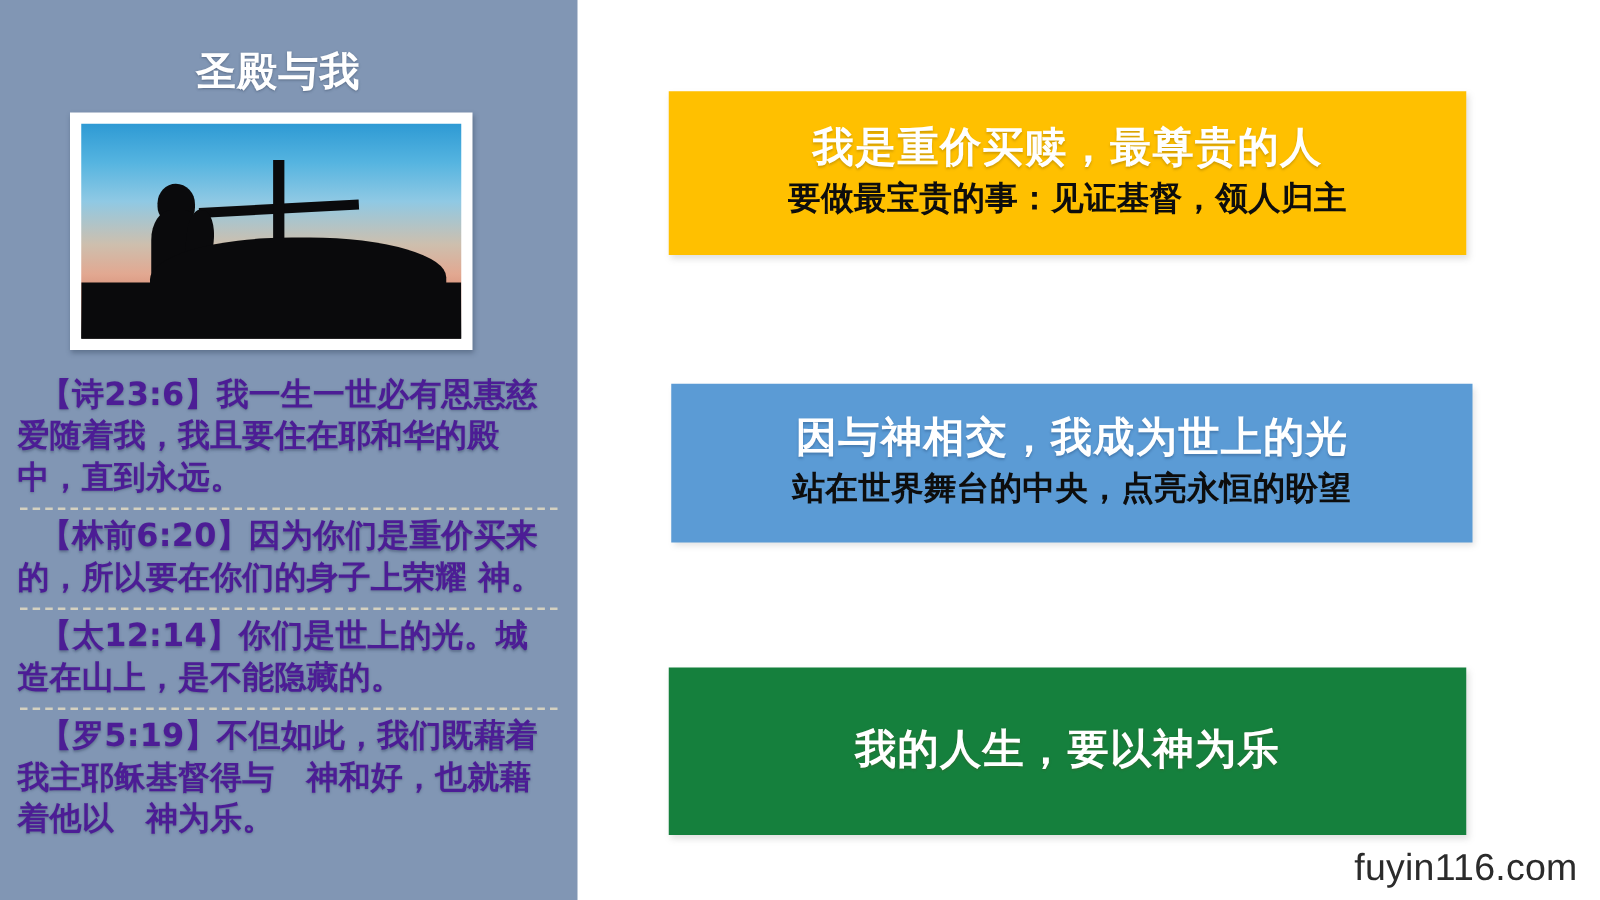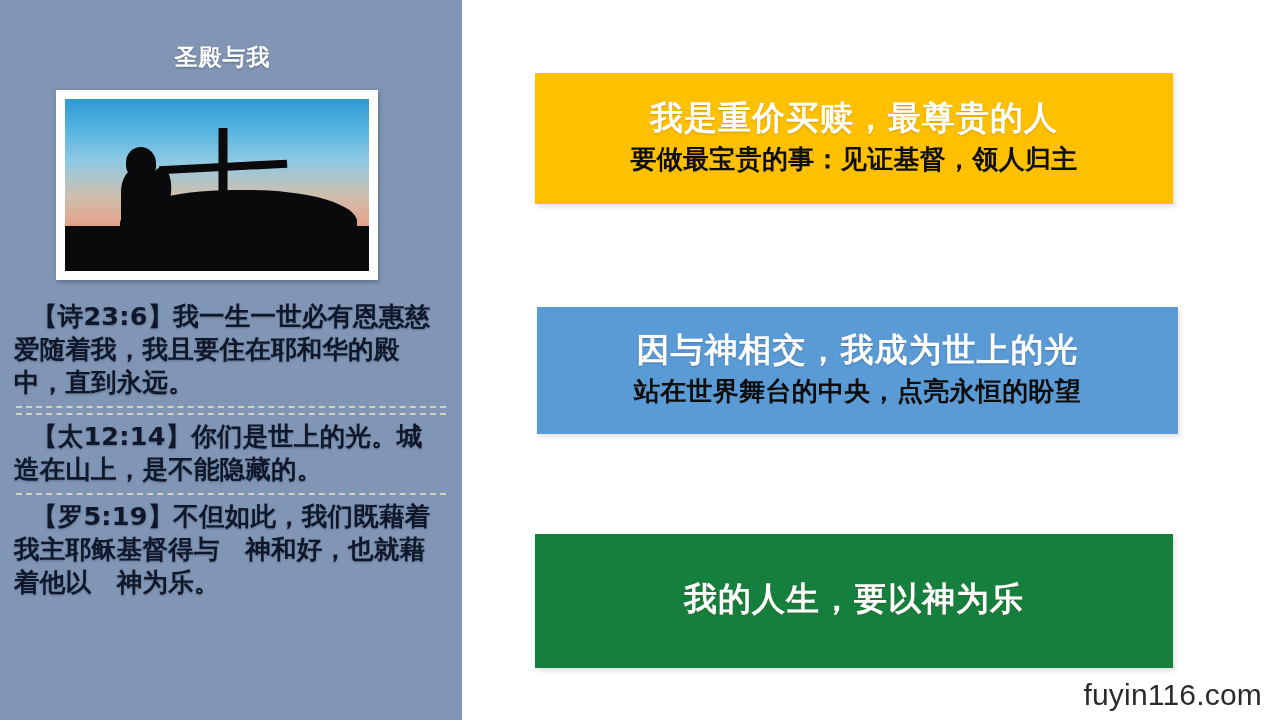--- a/index.html
+++ b/index.html
@@ -30,21 +30,21 @@
     box-sizing: border-box;
   }
 
   #sidebar-title {
     position: absolute;
     left: 0;
     top: 36px;
     width: 445px;
     text-align: center;
     color: #ffffff;
-    font-size: 23px;
+    font-size: 32px;
     font-weight: bold;
     letter-spacing: 1px;
     line-height: 42px;
     text-shadow: 0 1px 2px rgba(40,55,80,0.45);
   }
 
   
   #photo-frame {
     position: absolute;
     left: 56px;
@@ -140,21 +140,21 @@
   }
 
   
   #scripture-list {
     position: absolute;
     left: 14px;
     top: 300px;
     width: 434px;
   }
   .scripture-item {
-    color: #0f172a;
+    color: #4c1d95;
     font-size: 25.5px;
     font-weight: bold;
     line-height: 33px;
     text-indent: 18px;
     letter-spacing: 0.2px;
     padding-bottom: 3px;
     text-shadow: 0 1px 2px rgba(42,58,84,0.40);
   }
   .scripture-divider {
     border: 0;
@@ -247,20 +247,21 @@
         <div class="figure-body"></div>
         <div class="figure-arms"></div>
         <div class="mound"></div>
         <div class="hill"></div>
       </div>
     </div>
 
     <div id="scripture-list">
       <div class="scripture-item">【诗23:6】我一生一世必有恩惠慈爱随着我，我且要住在耶和华的殿中，直到永远。</div>
       <hr class="scripture-divider">
+      <div class="scripture-item">【林前6:20】因为你们是重价买来的，所以要在你们的身子上荣耀 神。</div>
       <hr class="scripture-divider">
       <div class="scripture-item">【太12:14】你们是世上的光。城造在山上，是不能隐藏的。</div>
       <hr class="scripture-divider">
       <div class="scripture-item">【罗5:19】不但如此，我们既藉着我主耶稣基督得与　神和好，也就藉着他以　神为乐。</div>
     </div>
 
   </div>
 
   <div class="point-box" id="box-blue">
     <div class="point-head">因与神相交，我成为世上的光</div>

